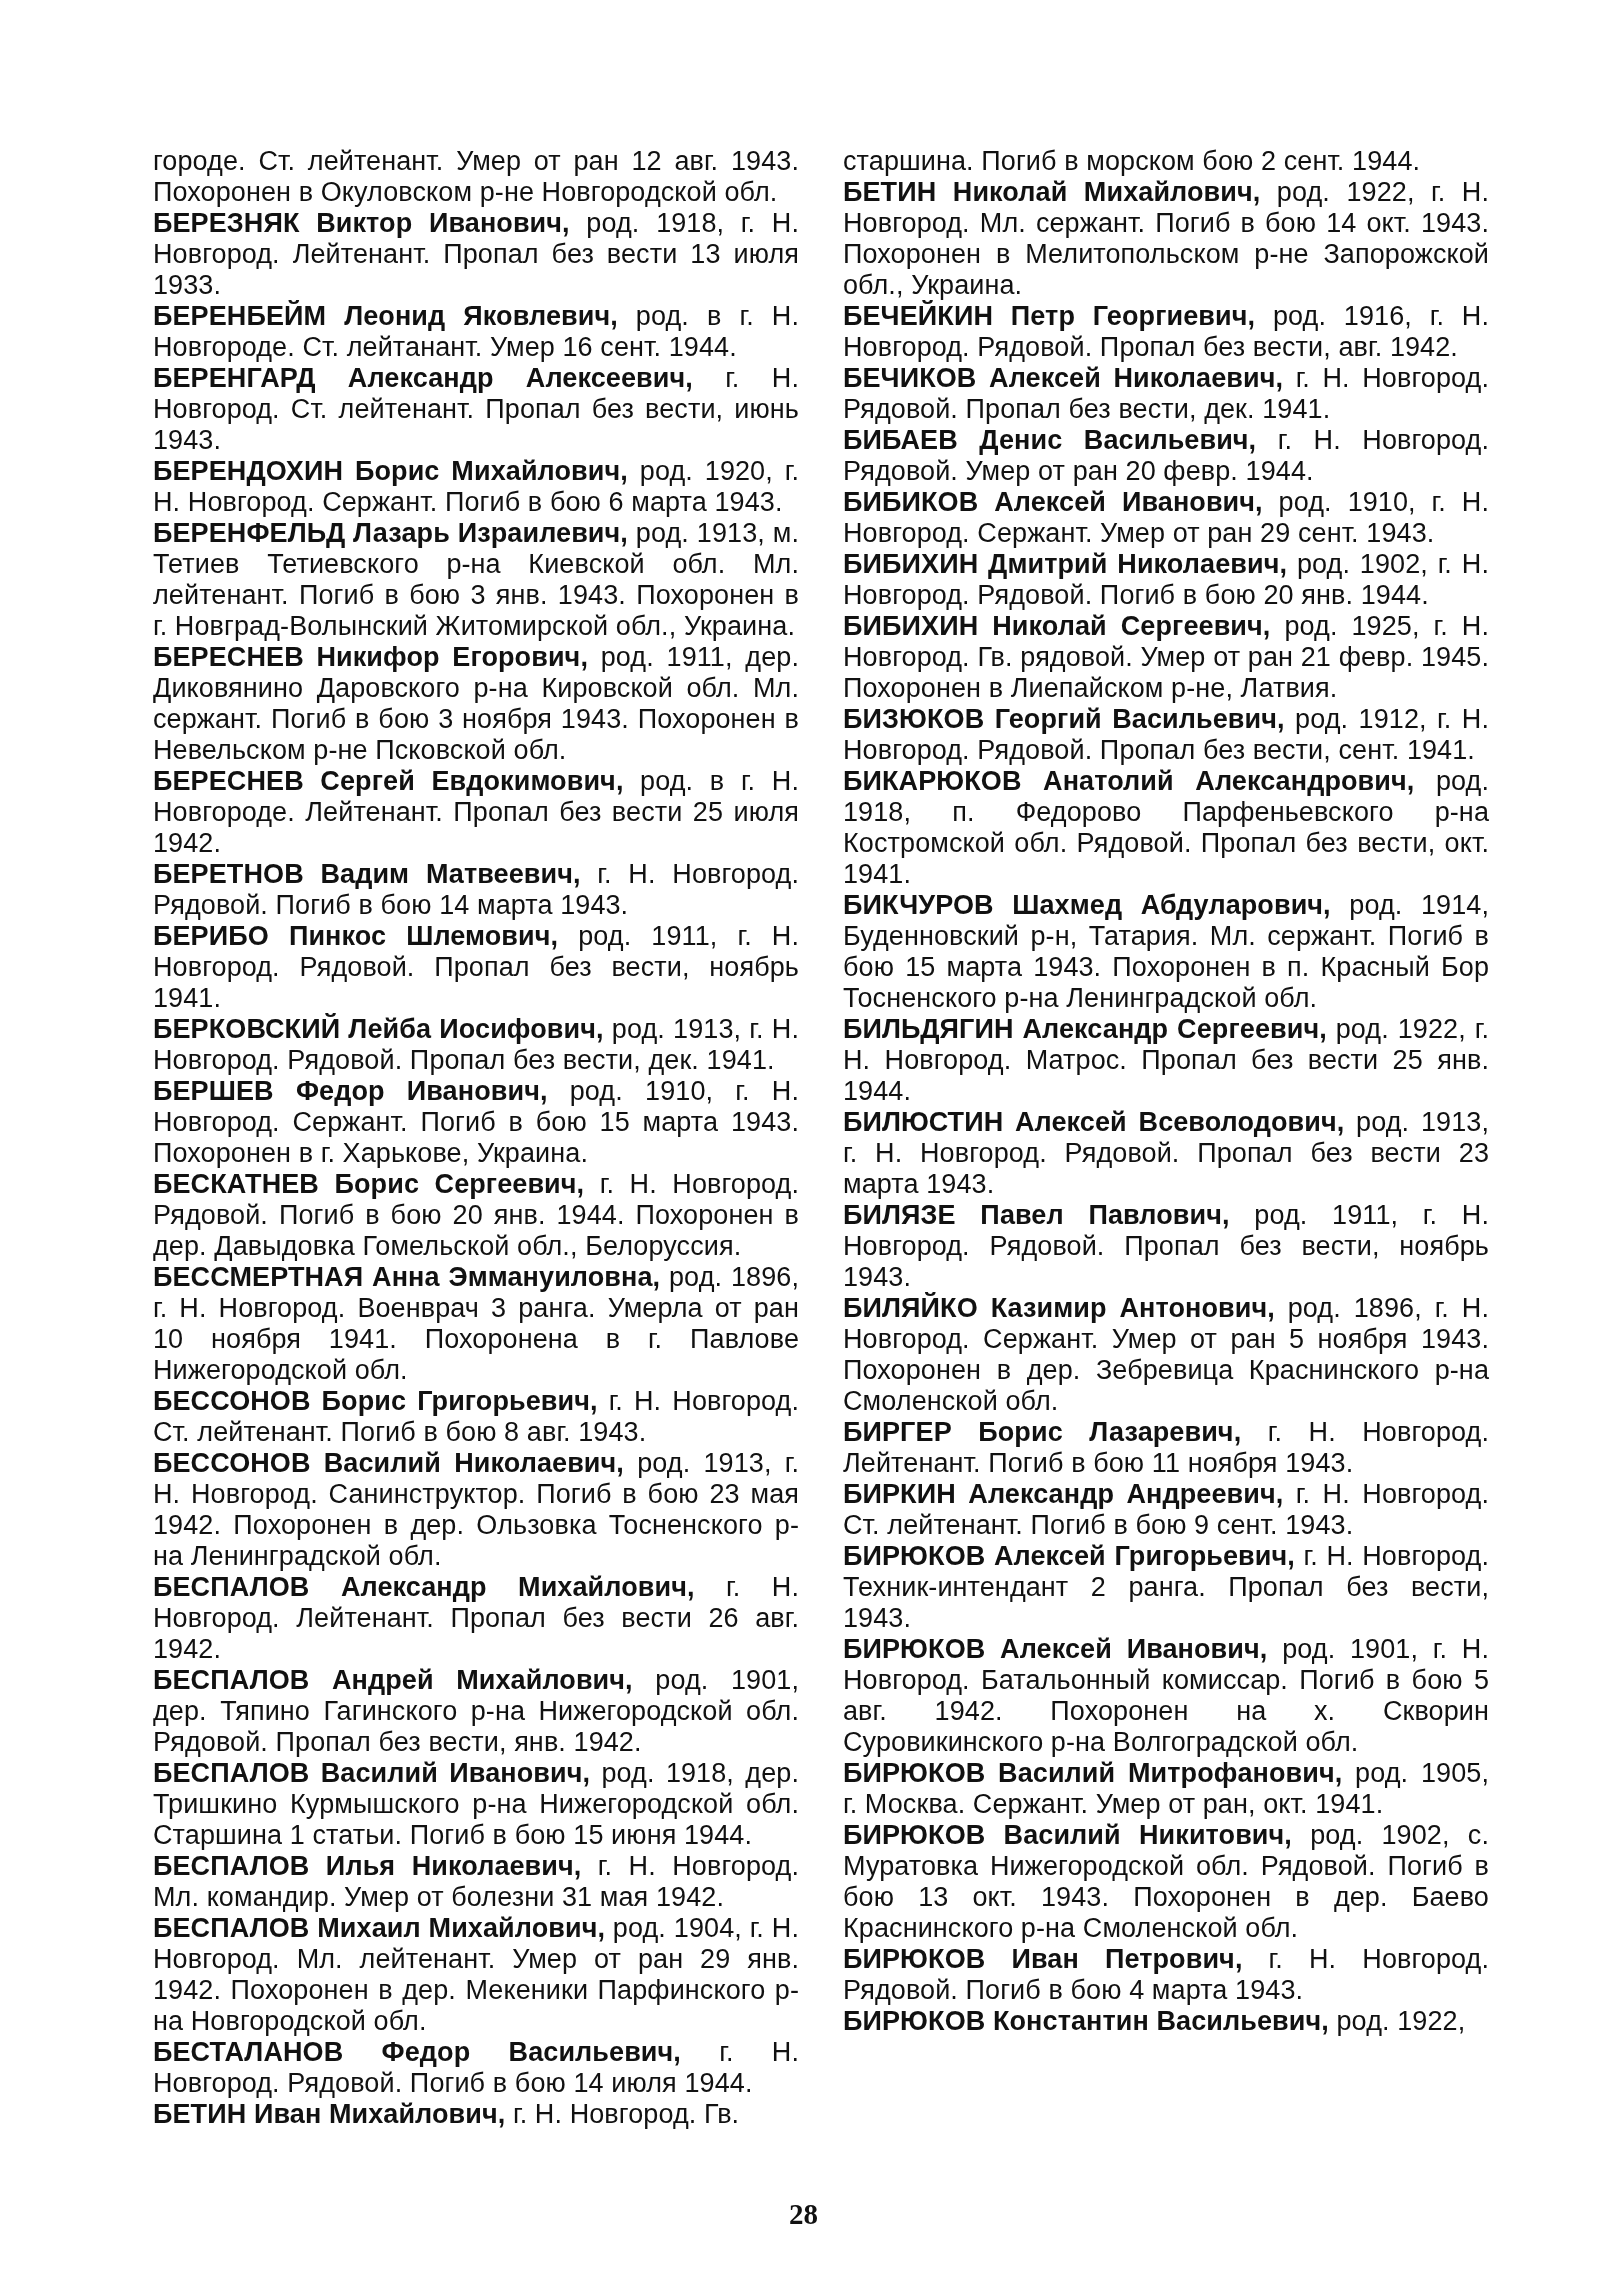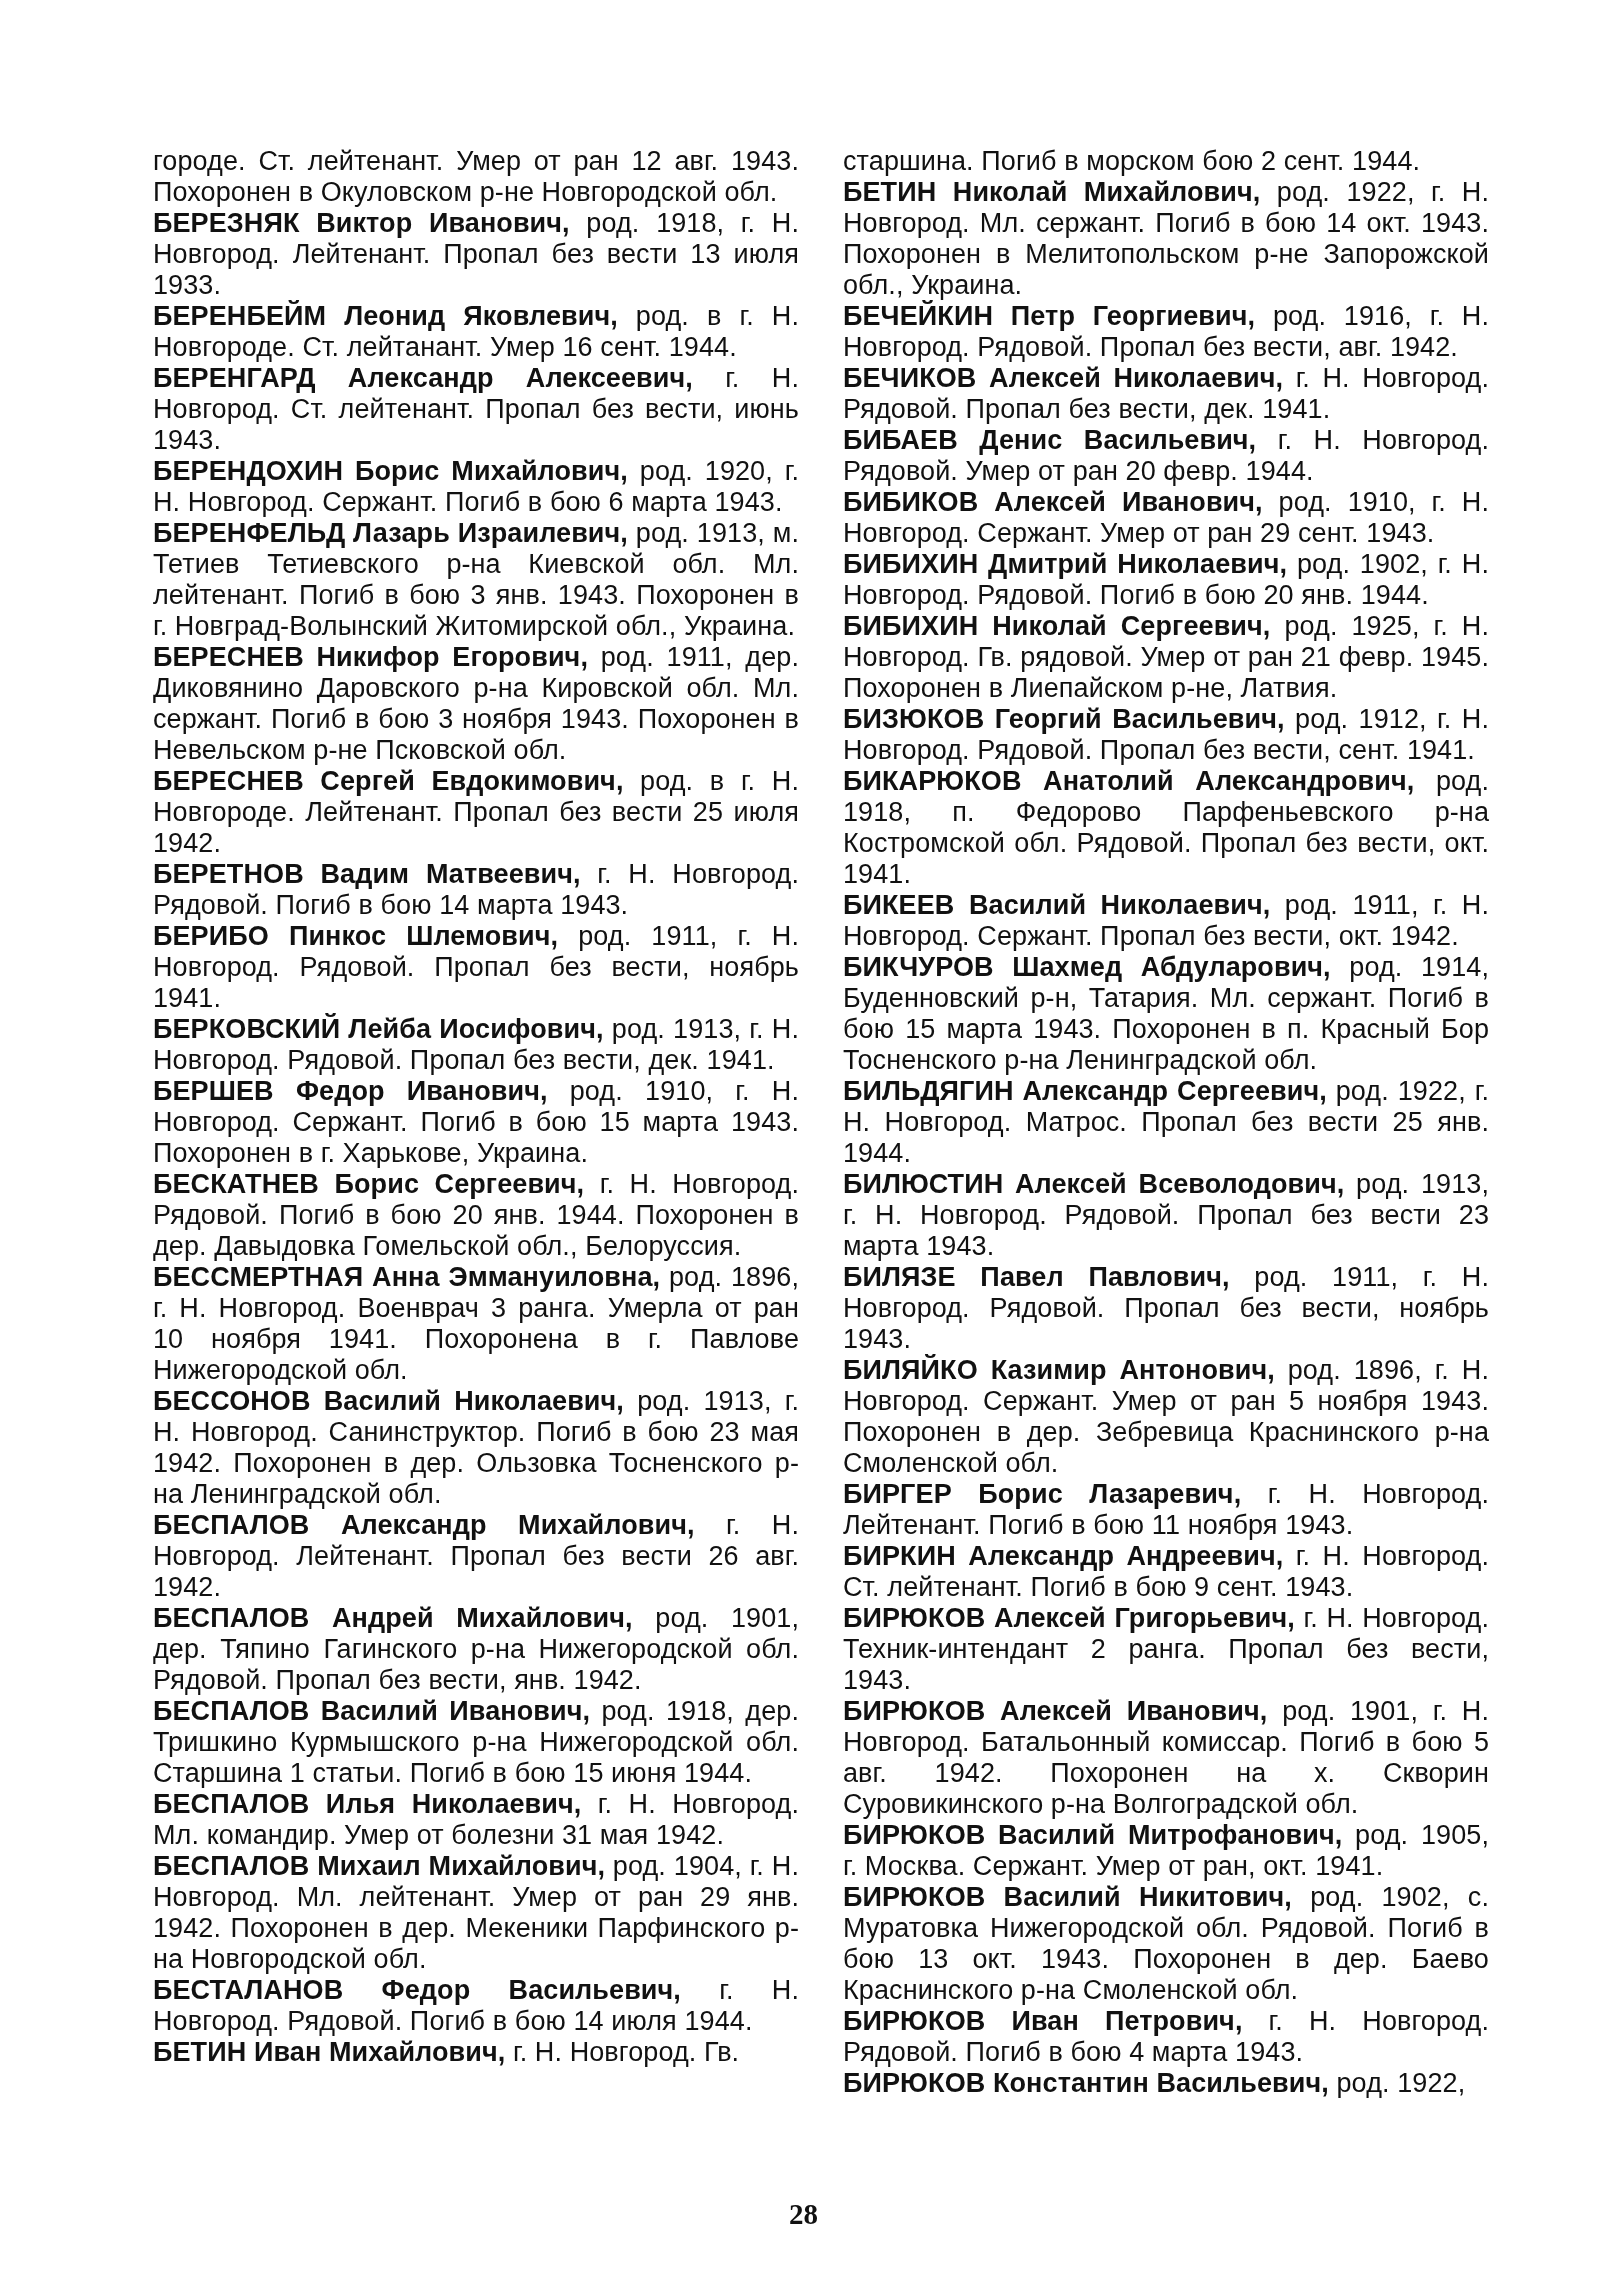--- a/index.html
+++ b/index.html
@@ -25,41 +25,41 @@
     <p class="entry"><span class="nm">БЕРЕНДОХИН Борис Михайлович,</span><span> род. 1920, г. Н. Новгород. Сержант. Погиб в бою 6 марта 1943.</span></p>
     <p class="entry"><span class="nm">БЕРЕНФЕЛЬД Лазарь Израилевич,</span><span> род. 1913, м. Тетиев Тетиевского р-на Киевской обл. Мл. лейтенант. Погиб в бою 3 янв. 1943. Похоронен в г. Новград-Волынский Житомирской обл., Украина.</span></p>
     <p class="entry"><span class="nm">БЕРЕСНЕВ Никифор Егорович,</span><span> род. 1911, дер. Диковянино Даровского р-на Кировской обл. Мл. сержант. Погиб в бою 3 ноября 1943. Похоронен в Невельском р-не Псковской обл.</span></p>
     <p class="entry"><span class="nm">БЕРЕСНЕВ Сергей Евдокимович,</span><span> род. в г. Н. Новгороде. Лейтенант. Пропал без вести 25 июля 1942.</span></p>
     <p class="entry"><span class="nm">БЕРЕТНОВ Вадим Матвеевич,</span><span> г. Н. Новгород. Рядовой. Погиб в бою 14 марта 1943.</span></p>
     <p class="entry"><span class="nm">БЕРИБО Пинкос Шлемович,</span><span> род. 1911, г. Н. Новгород. Рядовой. Пропал без вести, ноябрь 1941.</span></p>
     <p class="entry"><span class="nm">БЕРКОВСКИЙ Лейба Иосифович,</span><span> род. 1913, г. Н. Новгород. Рядовой. Пропал без вести, дек. 1941.</span></p>
     <p class="entry"><span class="nm">БЕРШЕВ Федор Иванович,</span><span> род. 1910, г. Н. Новгород. Сержант. Погиб в бою 15 марта 1943. Похоронен в г. Харькове, Украина.</span></p>
     <p class="entry"><span class="nm">БЕСКАТНЕВ Борис Сергеевич,</span><span> г. Н. Новгород. Рядовой. Погиб в бою 20 янв. 1944. Похоронен в дер. Давыдовка Гомельской обл., Белоруссия.</span></p>
     <p class="entry"><span class="nm">БЕССМЕРТНАЯ Анна Эммануиловна,</span><span> род. 1896, г. Н. Новгород. Военврач 3 ранга. Умерла от ран 10 ноября 1941. Похоронена в г. Павлове Нижегородской обл.</span></p>
+    <p class="entry"><span class="nm">БЕССОНОВ Борис Григорьевич,</span><span> г. Н. Новгород. Ст. лейтенант. Погиб в бою 8 авг. 1943.</span></p>
     <p class="entry"><span class="nm">БЕССОНОВ Василий Николаевич,</span><span> род. 1913, г. Н. Новгород. Санинструктор. Погиб в бою 23 мая 1942. Похоронен в дер. Ользовка Тосненского р-на Ленинградской обл.</span></p>
     <p class="entry"><span class="nm">БЕСПАЛОВ Александр Михайлович,</span><span> г. Н. Новгород. Лейтенант. Пропал без вести 26 авг. 1942.</span></p>
     <p class="entry"><span class="nm">БЕСПАЛОВ Андрей Михайлович,</span><span> род. 1901, дер. Тяпино Гагинского р-на Нижегородской обл. Рядовой. Пропал без вести, янв. 1942.</span></p>
     <p class="entry"><span class="nm">БЕСПАЛОВ Василий Иванович,</span><span> род. 1918, дер. Тришкино Курмышского р-на Нижегородской обл. Старшина 1 статьи. Погиб в бою 15 июня 1944.</span></p>
     <p class="entry"><span class="nm">БЕСПАЛОВ Илья Николаевич,</span><span> г. Н. Новгород. Мл. командир. Умер от болезни 31 мая 1942.</span></p>
     <p class="entry"><span class="nm">БЕСПАЛОВ Михаил Михайлович,</span><span> род. 1904, г. Н. Новгород. Мл. лейтенант. Умер от ран 29 янв. 1942. Похоронен в дер. Мекеники Парфинского р-на Новгородской обл.</span></p>
     <p class="entry"><span class="nm">БЕСТАЛАНОВ Федор Васильевич,</span><span> г. Н. Новгород. Рядовой. Погиб в бою 14 июля 1944.</span></p>
     <p class="entry"><span class="nm">БЕТИН Иван Михайлович,</span><span> г. Н. Новгород. Гв.</span></p>
   </div>
 <div class="col right" id="right-col">
     <p class="entry"><span>старшина. Погиб в морском бою 2 сент. 1944.</span></p>
     <p class="entry"><span class="nm">БЕТИН Николай Михайлович,</span><span> род. 1922, г. Н. Новгород. Мл. сержант. Погиб в бою 14 окт. 1943. Похоронен в Мелитопольском р-не Запорожской обл., Украина.</span></p>
     <p class="entry"><span class="nm">БЕЧЕЙКИН Петр Георгиевич,</span><span> род. 1916, г. Н. Новгород. Рядовой. Пропал без вести, авг. 1942.</span></p>
     <p class="entry"><span class="nm">БЕЧИКОВ Алексей Николаевич,</span><span> г. Н. Новгород. Рядовой. Пропал без вести, дек. 1941.</span></p>
     <p class="entry"><span class="nm">БИБАЕВ Денис Васильевич,</span><span> г. Н. Новгород. Рядовой. Умер от ран 20 февр. 1944.</span></p>
     <p class="entry"><span class="nm">БИБИКОВ Алексей Иванович,</span><span> род. 1910, г. Н. Новгород. Сержант. Умер от ран 29 сент. 1943.</span></p>
     <p class="entry"><span class="nm">БИБИХИН Дмитрий Николаевич,</span><span> род. 1902, г. Н. Новгород. Рядовой. Погиб в бою 20 янв. 1944.</span></p>
     <p class="entry"><span class="nm">БИБИХИН Николай Сергеевич,</span><span> род. 1925, г. Н. Новгород. Гв. рядовой. Умер от ран 21 февр. 1945. Похоронен в Лиепайском р-не, Латвия.</span></p>
     <p class="entry"><span class="nm">БИЗЮКОВ Георгий Васильевич,</span><span> род. 1912, г. Н. Новгород. Рядовой. Пропал без вести, сент. 1941.</span></p>
     <p class="entry"><span class="nm">БИКАРЮКОВ Анатолий Александрович,</span><span> род. 1918, п. Федорово Парфеньевского р-на Костромской обл. Рядовой. Пропал без вести, окт. 1941.</span></p>
-    <p class="entry"><span class="nm">БИКЕЕВ Василий Николаевич,</span><span> род. 1911, г. Н. Новгород. Сержант. Пропал без вести, окт. 1942.</span></p>
     <p class="entry"><span class="nm">БИКЧУРОВ Шахмед Абдуларович,</span><span> род. 1914, Буденновский р-н, Татария. Мл. сержант. Погиб в бою 15 марта 1943. Похоронен в п. Красный Бор Тосненского р-на Ленинградской обл.</span></p>
     <p class="entry"><span class="nm">БИЛЬДЯГИН Александр Сергеевич,</span><span> род. 1922, г. Н. Новгород. Матрос. Пропал без вести 25 янв. 1944.</span></p>
     <p class="entry"><span class="nm">БИЛЮСТИН Алексей Всеволодович,</span><span> род. 1913, г. Н. Новгород. Рядовой. Пропал без вести 23 марта 1943.</span></p>
     <p class="entry"><span class="nm">БИЛЯЗЕ Павел Павлович,</span><span> род. 1911, г. Н. Новгород. Рядовой. Пропал без вести, ноябрь 1943.</span></p>
     <p class="entry"><span class="nm">БИЛЯЙКО Казимир Антонович,</span><span> род. 1896, г. Н. Новгород. Сержант. Умер от ран 5 ноября 1943. Похоронен в дер. Зебревица Краснинского р-на Смоленской обл.</span></p>
     <p class="entry"><span class="nm">БИРГЕР Борис Лазаревич,</span><span> г. Н. Новгород. Лейтенант. Погиб в бою 11 ноября 1943.</span></p>
     <p class="entry"><span class="nm">БИРКИН Александр Андреевич,</span><span> г. Н. Новгород. Ст. лейтенант. Погиб в бою 9 сент. 1943.</span></p>
     <p class="entry"><span class="nm">БИРЮКОВ Алексей Григорьевич,</span><span> г. Н. Новгород. Техник-интендант 2 ранга. Пропал без вести, 1943.</span></p>
     <p class="entry"><span class="nm">БИРЮКОВ Алексей Иванович,</span><span> род. 1901, г. Н. Новгород. Батальонный комиссар. Погиб в бою 5 авг. 1942. Похоронен на х. Скворин Суровикинского р-на Волгоградской обл.</span></p>
     <p class="entry"><span class="nm">БИРЮКОВ Василий Митрофанович,</span><span> род. 1905, г. Москва. Сержант. Умер от ран, окт. 1941.</span></p>

